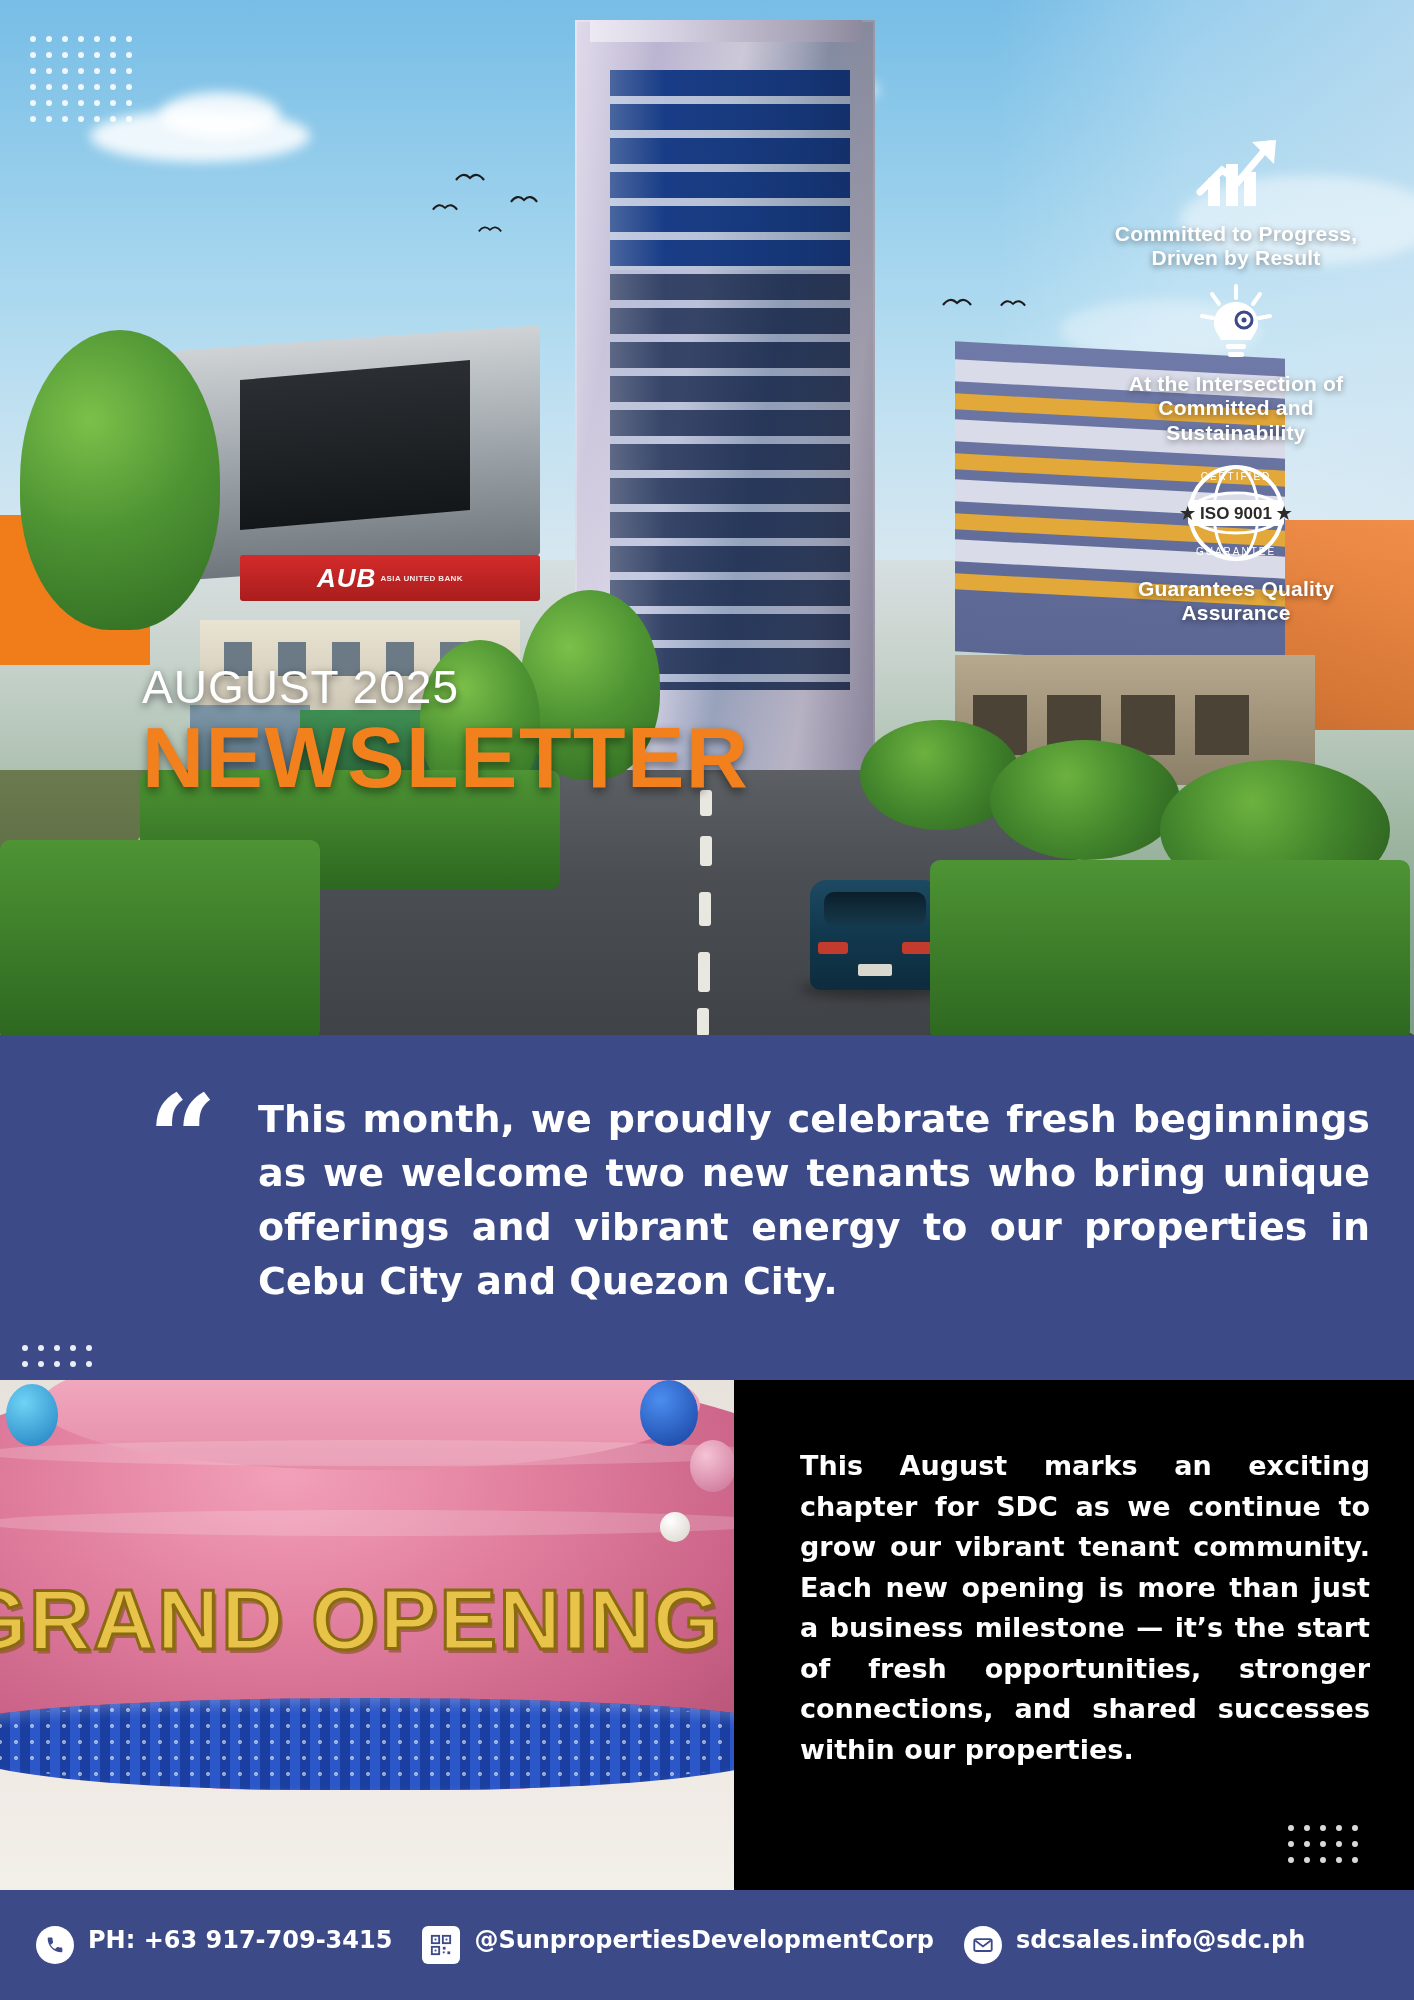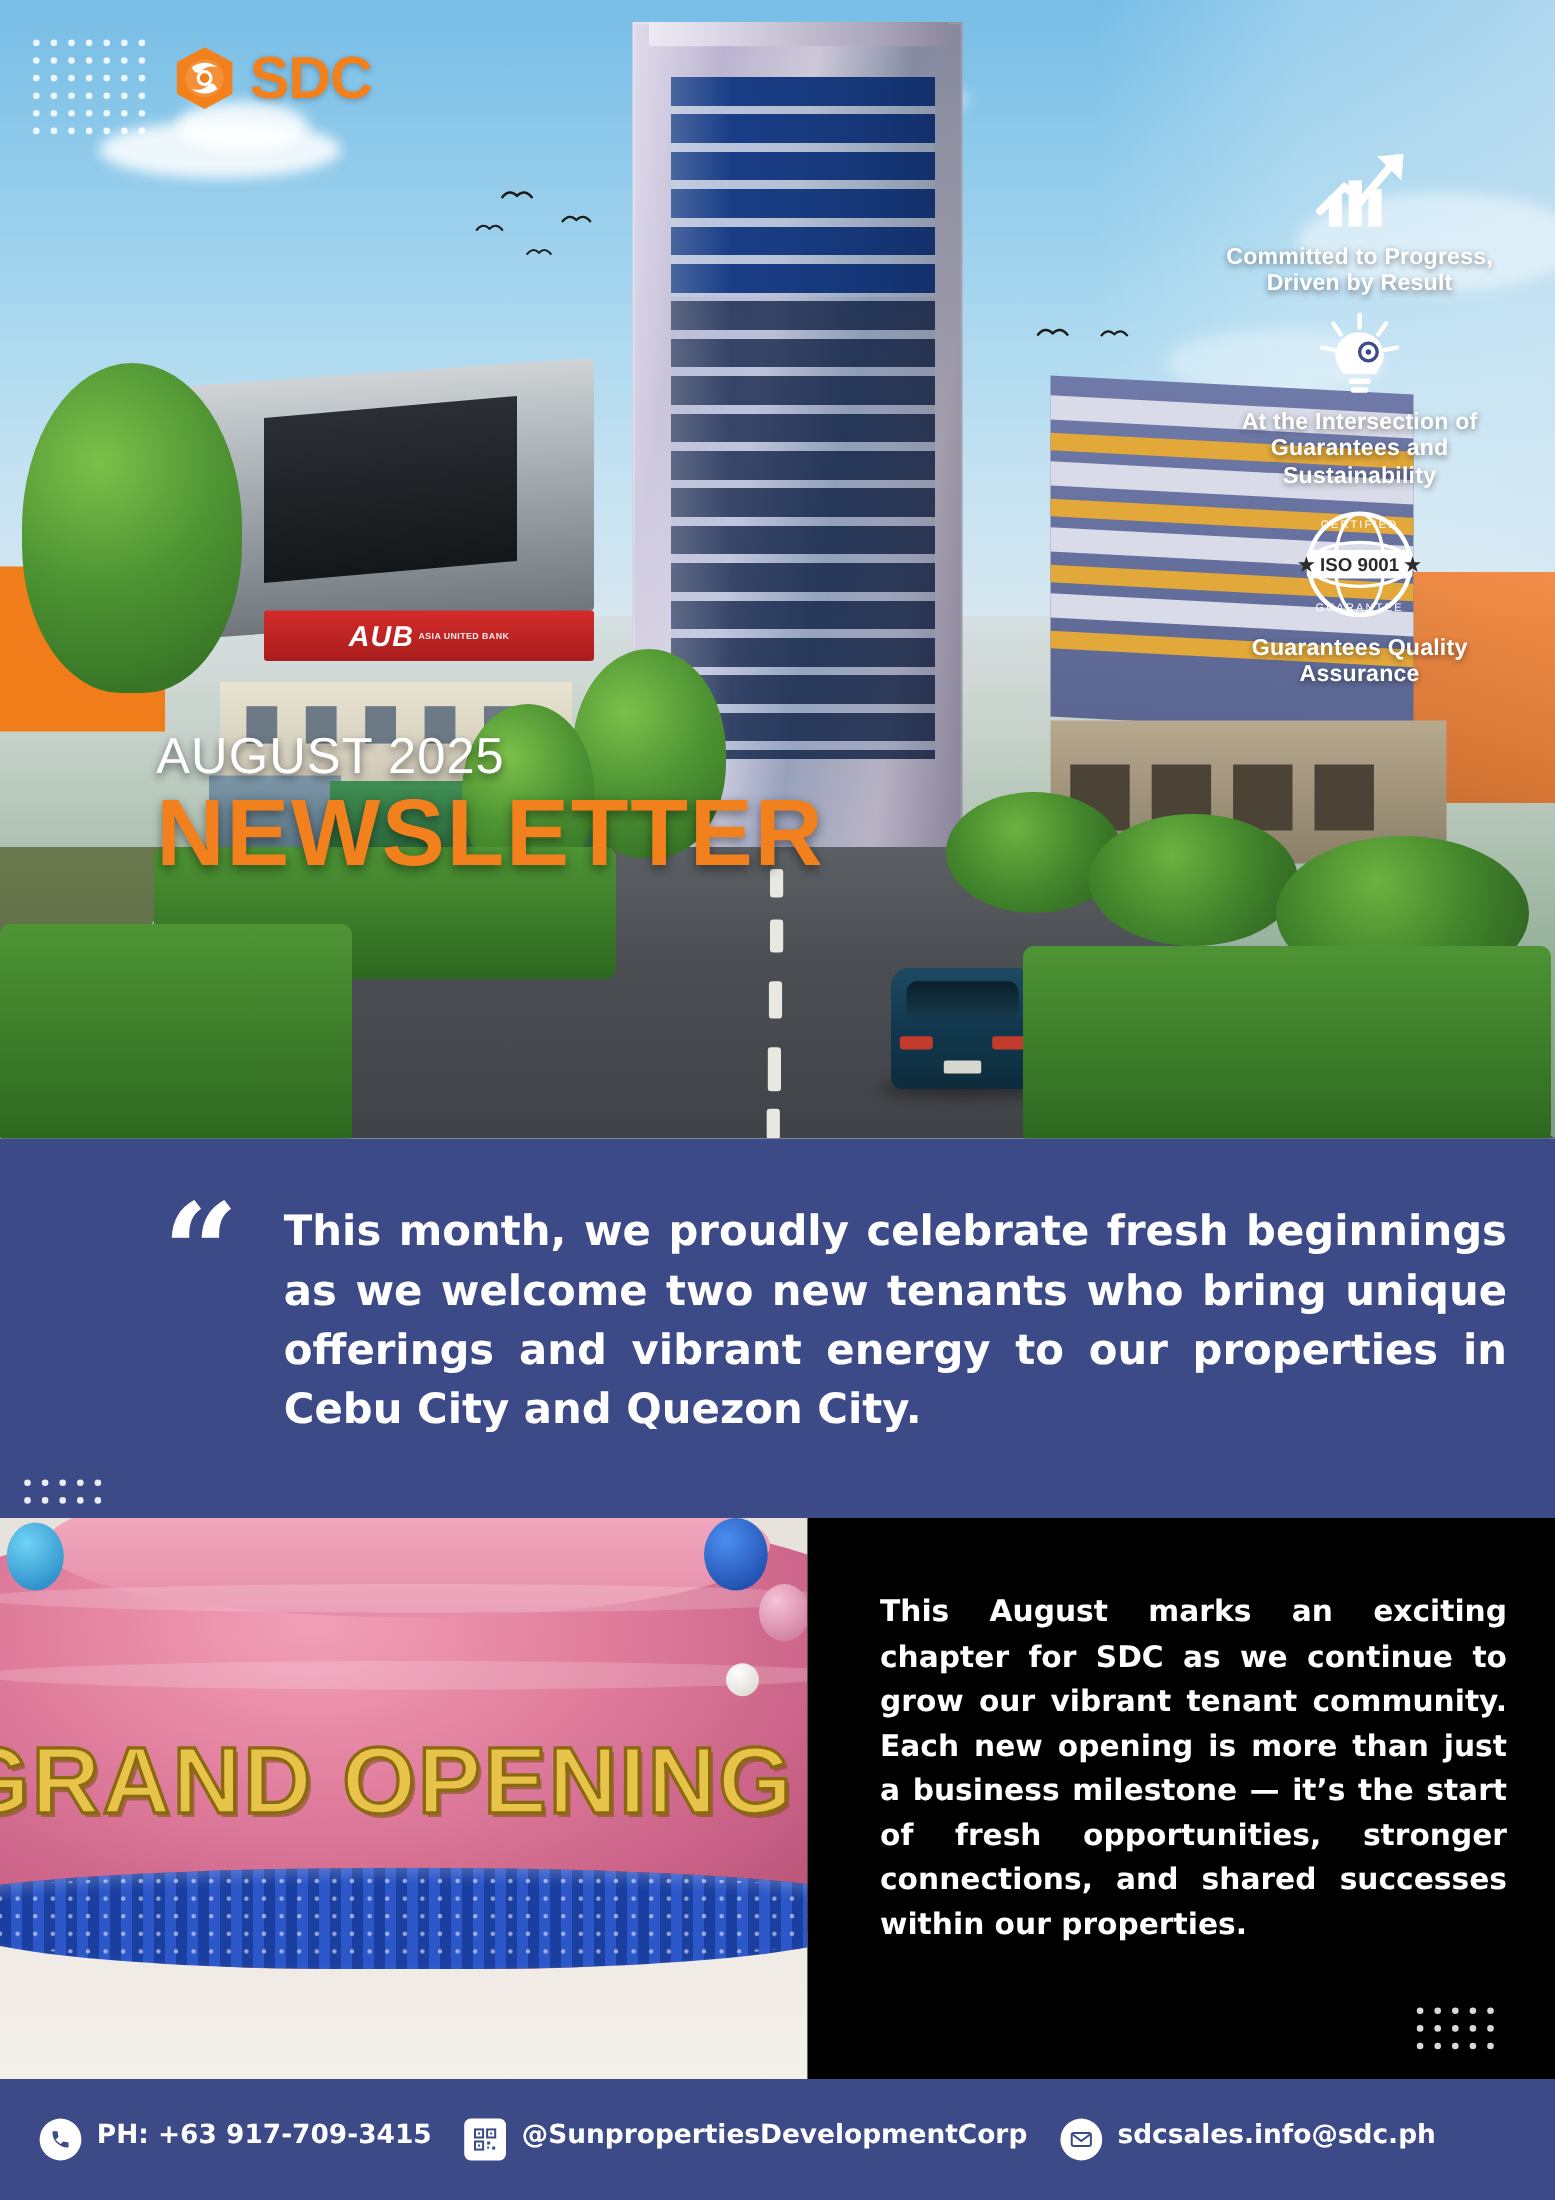--- a/index.html
+++ b/index.html
@@ -524,32 +524,20 @@
     <div class="tree" style="left: 20px; top: 330px; width: 200px; height: 300px;"></div>
     <div class="tree" style="left: 520px; top: 590px; width: 140px; height: 190px;"></div>
     <div class="tree" style="left: 420px; top: 640px; width: 120px; height: 160px;"></div>
     <div class="shrub" style="left: 860px; top: 720px; width: 160px; height: 110px;"></div>
     <div class="shrub" style="left: 990px; top: 740px; width: 190px; height: 120px;"></div>
     <div class="shrub" style="left: 1160px; top: 760px; width: 230px; height: 140px;"></div>
     <div class="hedge" style="left: 140px; top: 770px; width: 420px; height: 120px;"></div>
     <div class="hedge" style="left: 0px; top: 840px; width: 320px; height: 200px;"></div>
     <div class="hedge" style="left: 930px; top: 860px; width: 480px; height: 180px;"></div>
 
-    <div class="logo-wrap">
-      <span class="logo-mark">
-        <svg viewBox="0 0 64 64" width="62" height="62">
-          <polygon points="32,3 58,17 58,47 32,61 6,47 6,17" fill="#F2811D"></polygon>
-          <path d="M32 14c10 0 18 8 18 18s-8 18-18 18-18-8-18-18 8-18 18-18z" fill="#ffffff" opacity="0.12"></path>
-          <path d="M20 22c6-6 18-6 24 0 -5-2-11-1-15 3 -3 3-6 3-9-3z" fill="#ffffff"></path>
-          <path d="M44 42c-6 6-18 6-24 0 5 2 11 1 15-3 3-3 6-3 9 3z" fill="#ffffff"></path>
-          <circle cx="32" cy="32" r="6" fill="#F2811D" stroke="#ffffff" stroke-width="3"></circle>
-        </svg>
-      </span>
-      <span class="logo-text">SDC</span>
-    </div>
 
     <div class="feature-col">
 
       <div class="feature">
         <span class="ficon">
           <svg viewBox="0 0 100 86" width="100" height="86">
             <rect x="22" y="48" width="12" height="28" fill="#ffffff"></rect>
             <rect x="40" y="34" width="12" height="42" fill="#ffffff"></rect>
             <rect x="58" y="42" width="12" height="34" fill="#ffffff"></rect>
             <path d="M14 62 L36 40 L52 52 L84 14" stroke="#ffffff" stroke-width="7" fill="none" stroke-linecap="round"></path>
@@ -569,21 +557,21 @@
               <line x1="16" y1="36" x2="27" y2="38"></line>
               <line x1="84" y1="36" x2="73" y2="38"></line>
             </g>
             <path d="M50 22c-13 0-22 10-22 21 0 8 5 12 7 17h30c2-5 7-9 7-17 0-11-9-21-22-21z" fill="#ffffff"></path>
             <rect x="40" y="64" width="20" height="5" rx="2" fill="#ffffff"></rect>
             <rect x="42" y="72" width="16" height="5" rx="2" fill="#ffffff"></rect>
             <circle cx="58" cy="40" r="8" fill="none" stroke="#3c4a87" stroke-width="3"></circle>
             <circle cx="58" cy="40" r="2.5" fill="#3c4a87"></circle>
           </svg>
         </span>
-        <span class="flabel">At the Intersection of Guarantees and Sustainability</span>
+        <span class="flabel">At the Intersection of Committed and Sustainability</span>
       </div>
 
       <div class="feature iso">
         <span class="ficon">
           <svg viewBox="0 0 124 116" width="124" height="116">
             <circle cx="62" cy="58" r="46" fill="none" stroke="#ffffff" stroke-width="4"></circle>
             <ellipse cx="62" cy="58" rx="46" ry="20" fill="none" stroke="#ffffff" stroke-width="3"></ellipse>
             <ellipse cx="62" cy="58" rx="22" ry="46" fill="none" stroke="#ffffff" stroke-width="3"></ellipse>
             <line x1="16" y1="58" x2="108" y2="58" stroke="#ffffff" stroke-width="3"></line>
             <rect x="14" y="45" width="96" height="26" rx="4" fill="#ffffff"></rect>

